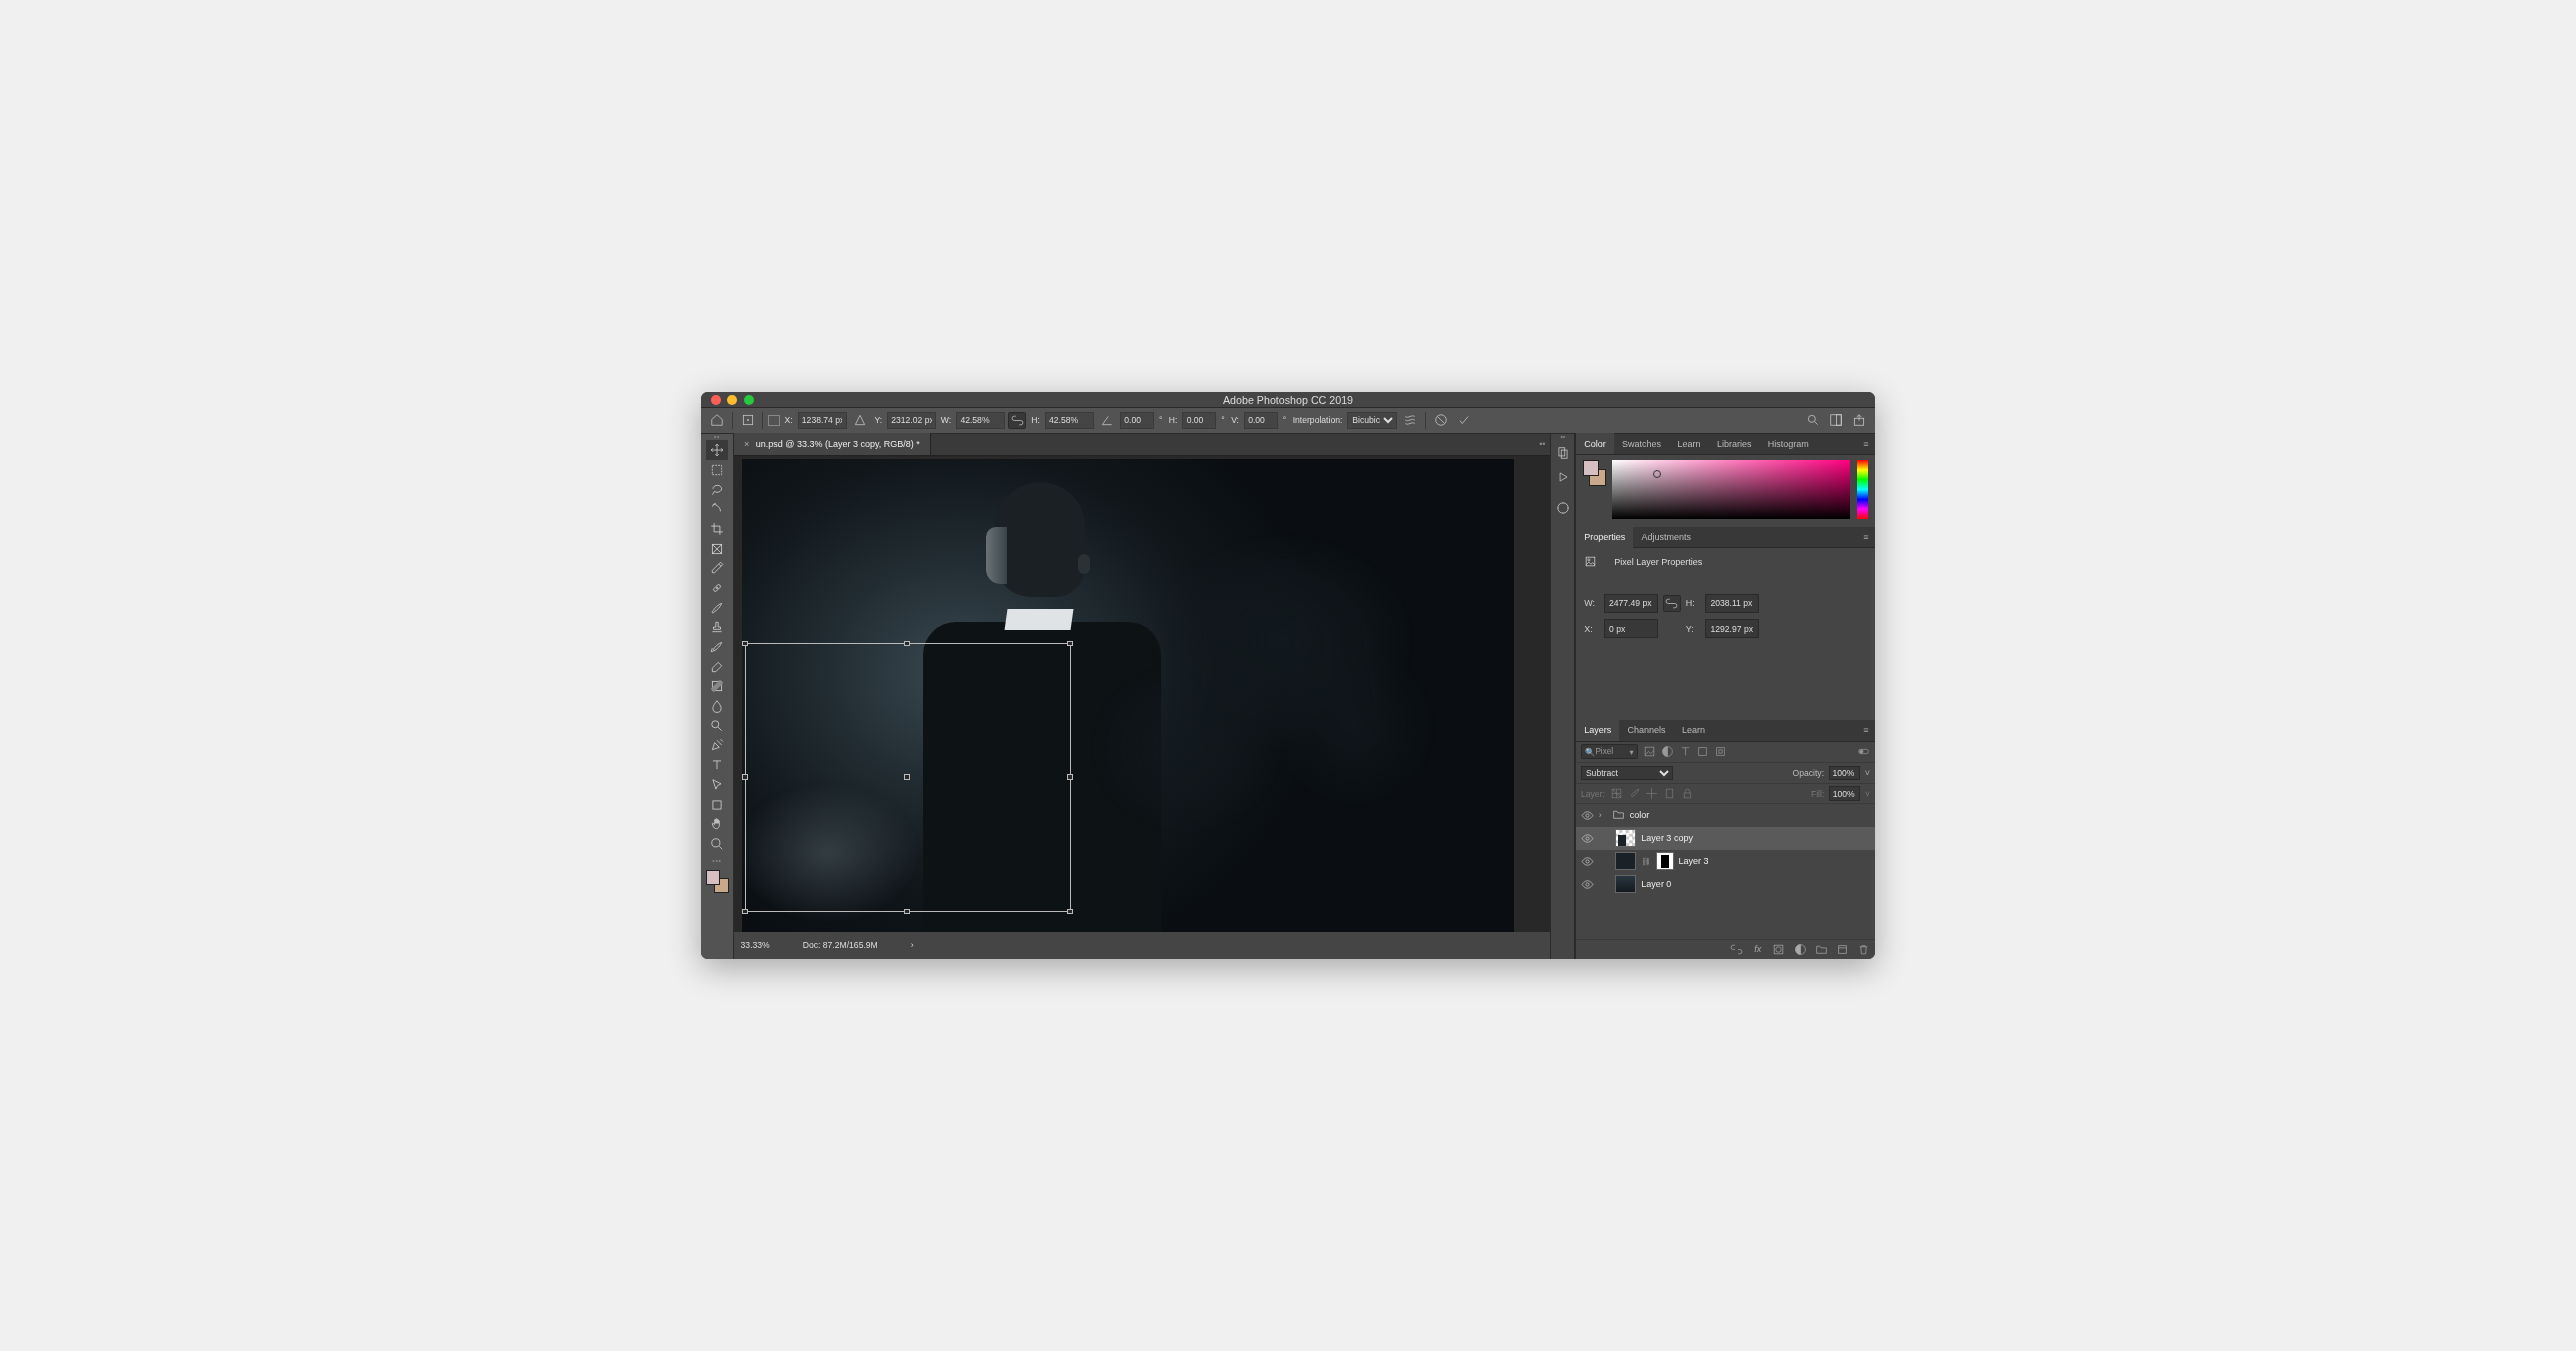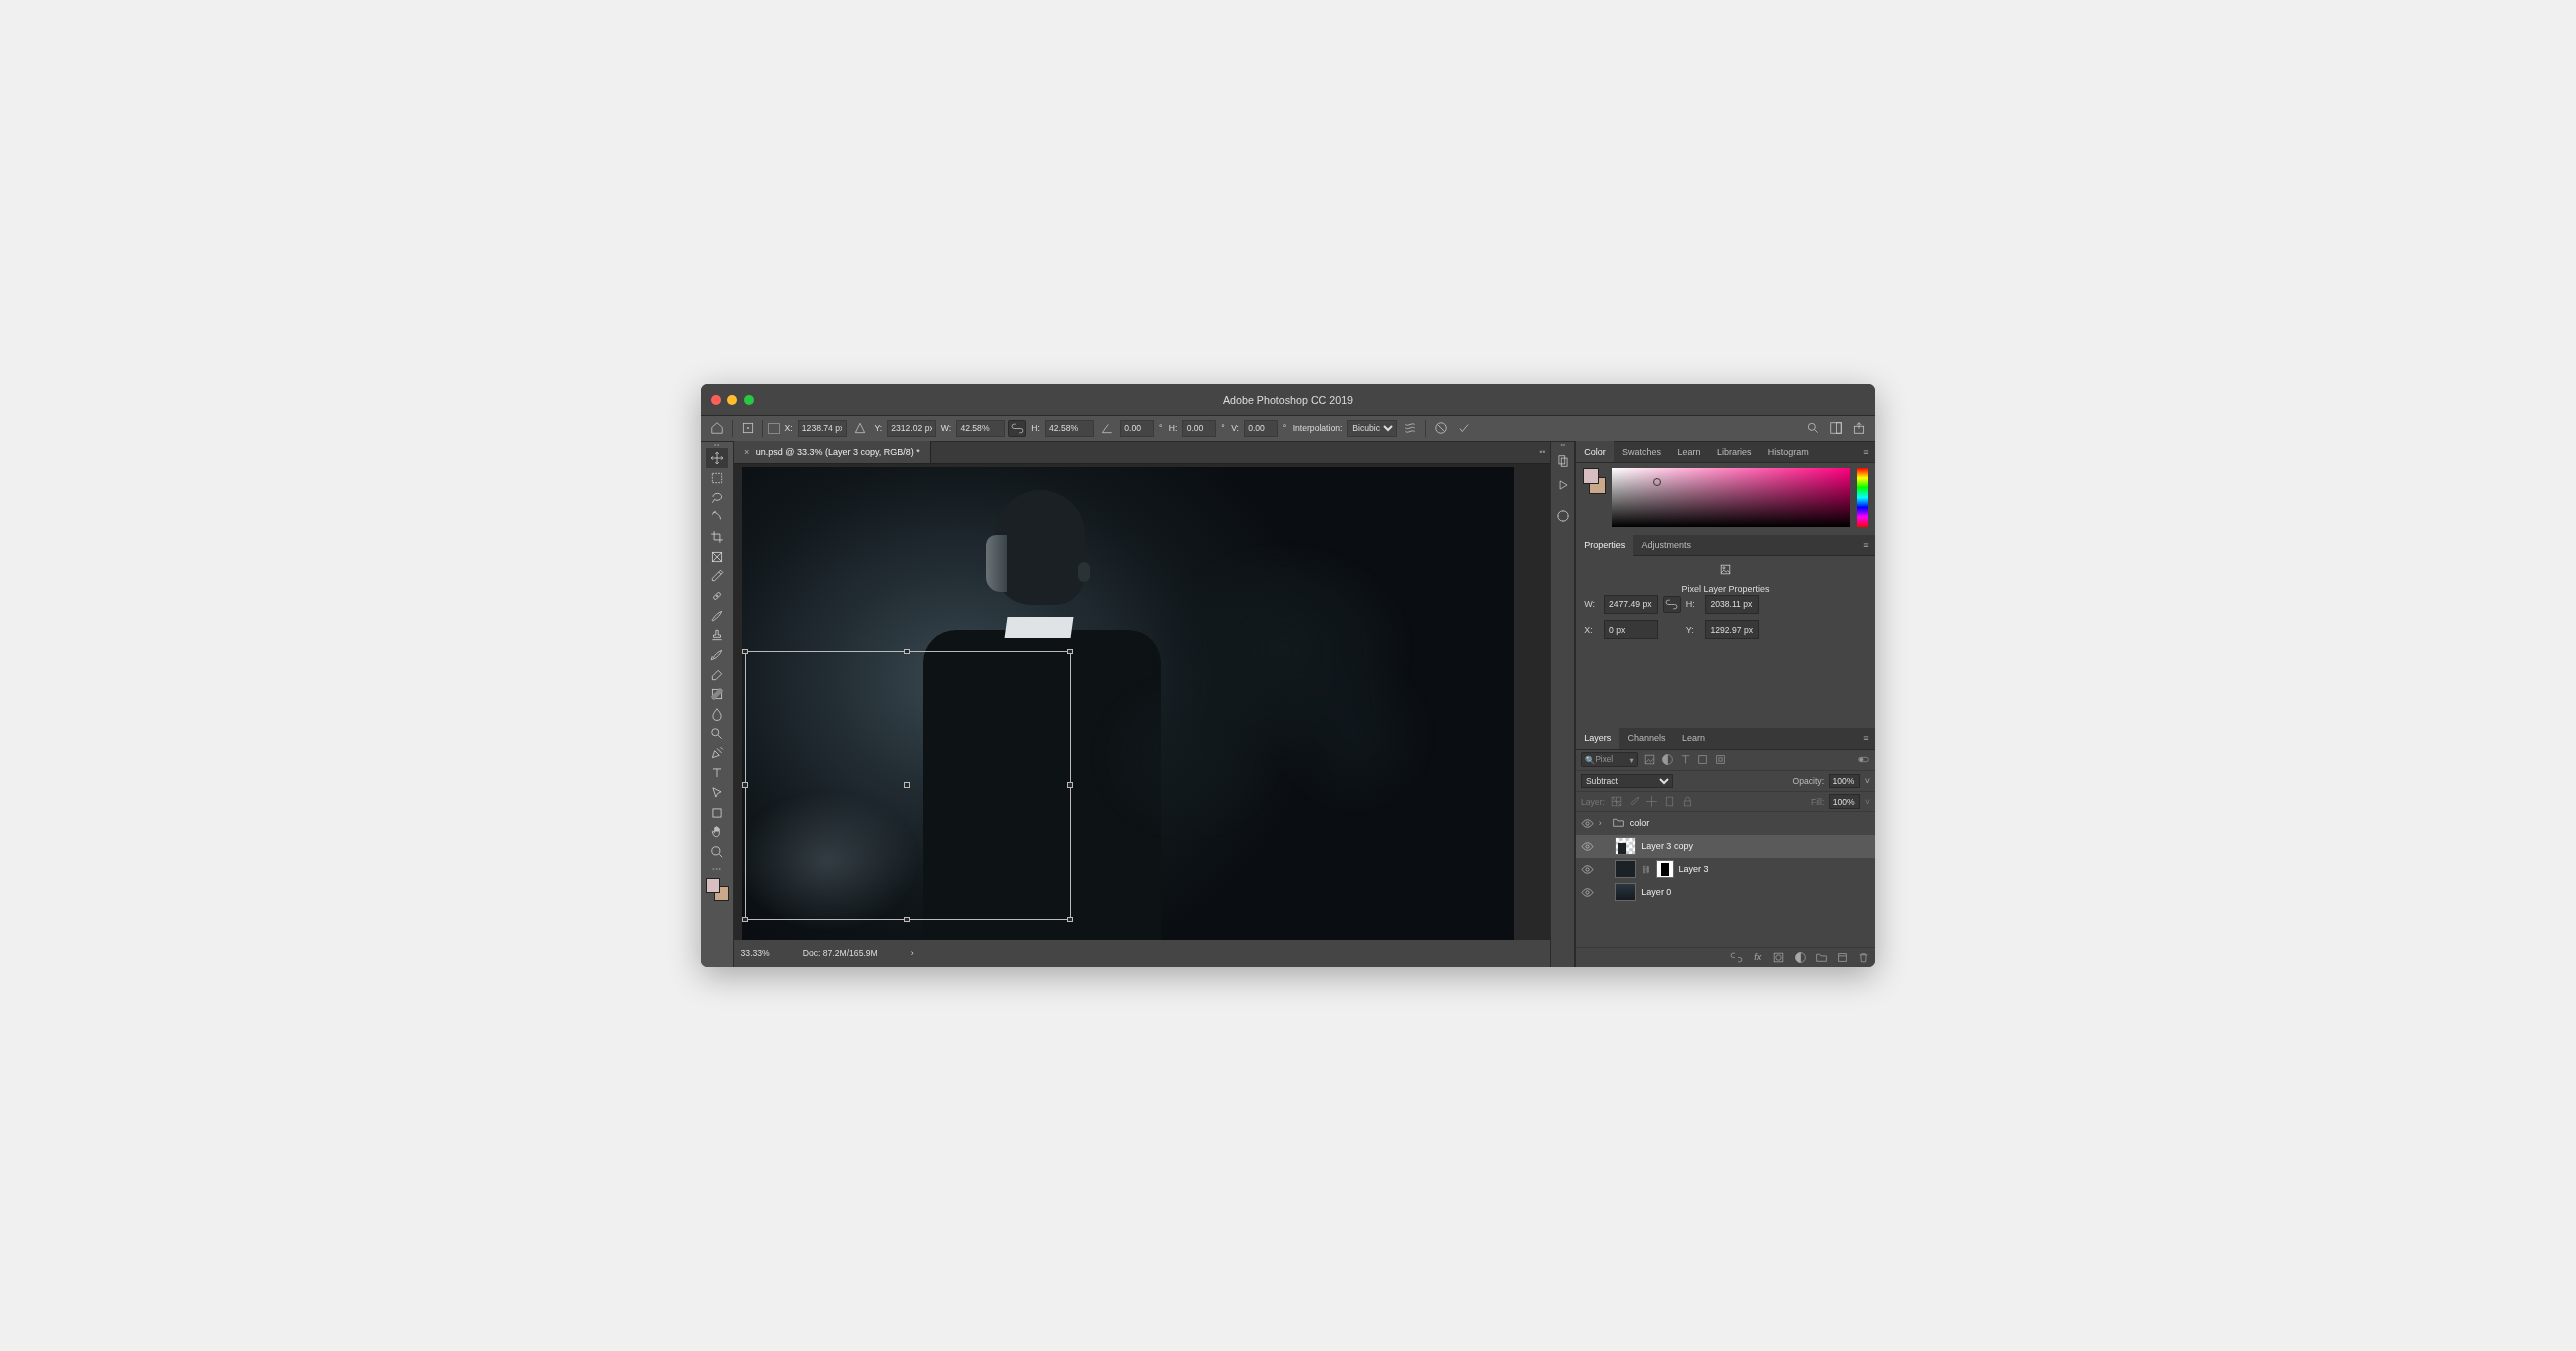--- a/index.html
+++ b/index.html
@@ -1,19 +1,19 @@
 <!DOCTYPE html>
 <html style="font-size:13px"><head>
 <meta charset="utf-8">
 <style>
 * { margin: 0; padding: 0; box-sizing: border-box; font-family: -apple-system, "Helvetica Neue", Arial, sans-serif; }
 body { background: #f0f0f0; display: flex; justify-content: center; align-items: center; min-height: 100vh; padding: 16.4px; }
 .window { width: 1174px; background: #454545; border-radius: 6.6px; overflow: hidden; box-shadow: 0 8.2px 33px rgba(0,0,0,0.3); color: #ccc; font-size: 9px; }
 
-.titlebar { height: 32px; background: #454545; display: flex; align-items: center; position: relative; border-bottom: 0.8px solid #2a2a2a; }
+.titlebar { height: 16px; background: #454545; display: flex; align-items: center; position: relative; border-bottom: 0.8px solid #2a2a2a; }
 .traffic { display: flex; gap: 6.6px; padding-left: 9.9px; }
 .tl { width: 9.9px; height: 9.9px; border-radius: 50%; }
 .tl.r { background: #ff5f57; } .tl.y { background: #febc2e; } .tl.g { background: #28c840; }
 .title { position: absolute; left: 50%; transform: translateX(-50%); color: #ddd; font-size: 10.7px; }
 
 .optbar { height: 25.4px; background: #535353; display: flex; align-items: center; padding: 0 6.6px; gap: 3.3px; border-bottom: 0.8px solid #2a2a2a; font-size: 8.6px; }
 .optbar .sep { width: 0.8px; height: 16.4px; background: #3a3a3a; margin: 0 1.6px; }
 .optbar .txt { color: #ddd; padding: 0 1.6px; }
 .optbar input[type=text] { background: #454545; border: 0.8px solid #3a3a3a; color: #ddd; height: 16.4px; padding: 0 3.3px; font-size: 8.6px; width: 49px; }
 .optbar select { background: #454545; border: 0.8px solid #3a3a3a; color: #ddd; height: 16.4px; font-size: 8.6px; }
@@ -62,21 +62,21 @@
 
 .colorpanel { height: 72px; display:flex; padding: 4.9px 6.6px; gap:6.6px; }
 .colorpanel .sw { width:23px; height:26px; position:relative; }
 .colorpanel .sw .f { position:absolute; top:0; left:0; width:16.4px; height:16.4px; background:#d7bfc1; border:0.8px solid #222;}
 .colorpanel .sw .b { position:absolute; bottom:0; right:0; width:16.4px; height:16.4px; background:#c9a98a; border:0.8px solid #222;}
 .colorpanel .picker { flex:1; height:59px; position:relative; background: linear-gradient(to bottom, rgba(255,255,255,0) 0%, rgba(0,0,0,1) 100%), linear-gradient(to right, #fff 0%, #ff007f 100%); }
 .colorpanel .marker { position:absolute; width:8.2px; height:8.2px; border:0.8px solid #333; border-radius:50%; }
 .colorpanel .hue { width:11.5px; height:59px; background: linear-gradient(to bottom, #f00 0%, #ff0 17%, #0f0 33%, #0ff 50%, #00f 67%, #f0f 83%, #f00 100%); }
 
 .proppanel { padding: 6.6px 8.2px; font-size:9px; }
-.proppanel .ptitle { display:flex; align-items:center; gap:6px; margin-bottom:1px; color:#ddd;flex-direction:column; }
+.proppanel .ptitle { display:flex; align-items:center; gap:17px; margin-bottom:24px; color:#ddd; }
 .proppanel .row { display:flex; align-items:center; gap:4.9px; margin-bottom:6.6px; }
 .proppanel .row .lbl { width:14.8px; color:#ccc; }
 .proppanel .row input { background:#383838; border:0.8px solid #2a2a2a; color:#ddd; height:19px; padding:0 4.1px; font-size:8.6px; width:54px; }
 .proppanel .lnk { background:#383838; border:0.8px solid #2a2a2a; width:18px; height:16.4px; display:flex; align-items:center; justify-content:center; border-radius:1.6px;}
 .propbody { flex:0 0 172px; display:flex; flex-direction:column; }
 .propbody .rest { flex:1; }
 
 .layerpanel { flex:1; display:flex; flex-direction:column; }
 .lyr-toolbar { height:21.3px; display:flex; align-items:center; padding:0 4.9px; gap:4.9px; border-bottom:0.8px solid #3a3a3a;}
 .lyr-toolbar .search { flex:0 0 57px; background:#383838; border:0.8px solid #2a2a2a; height:14.8px; display:flex; align-items:center; padding:0 3.3px; color:#999; font-size:8.2px; border-radius:1.6px;}

